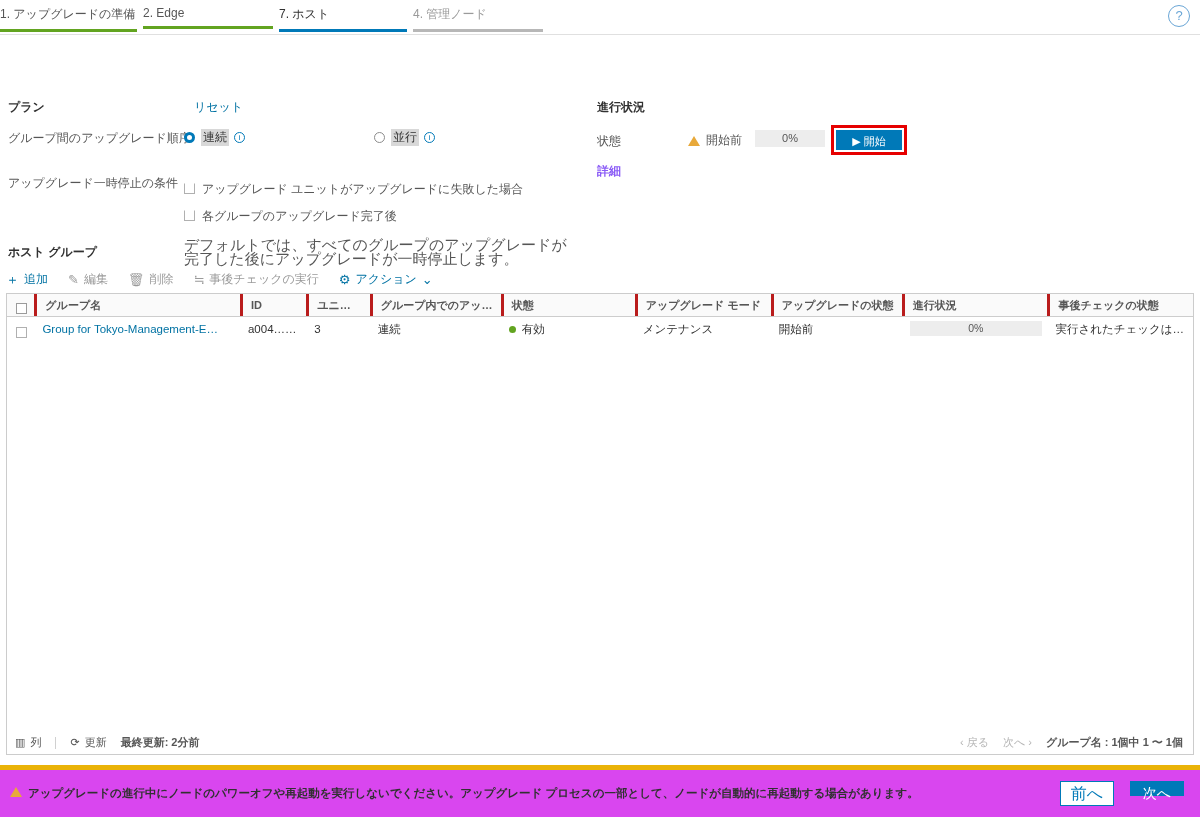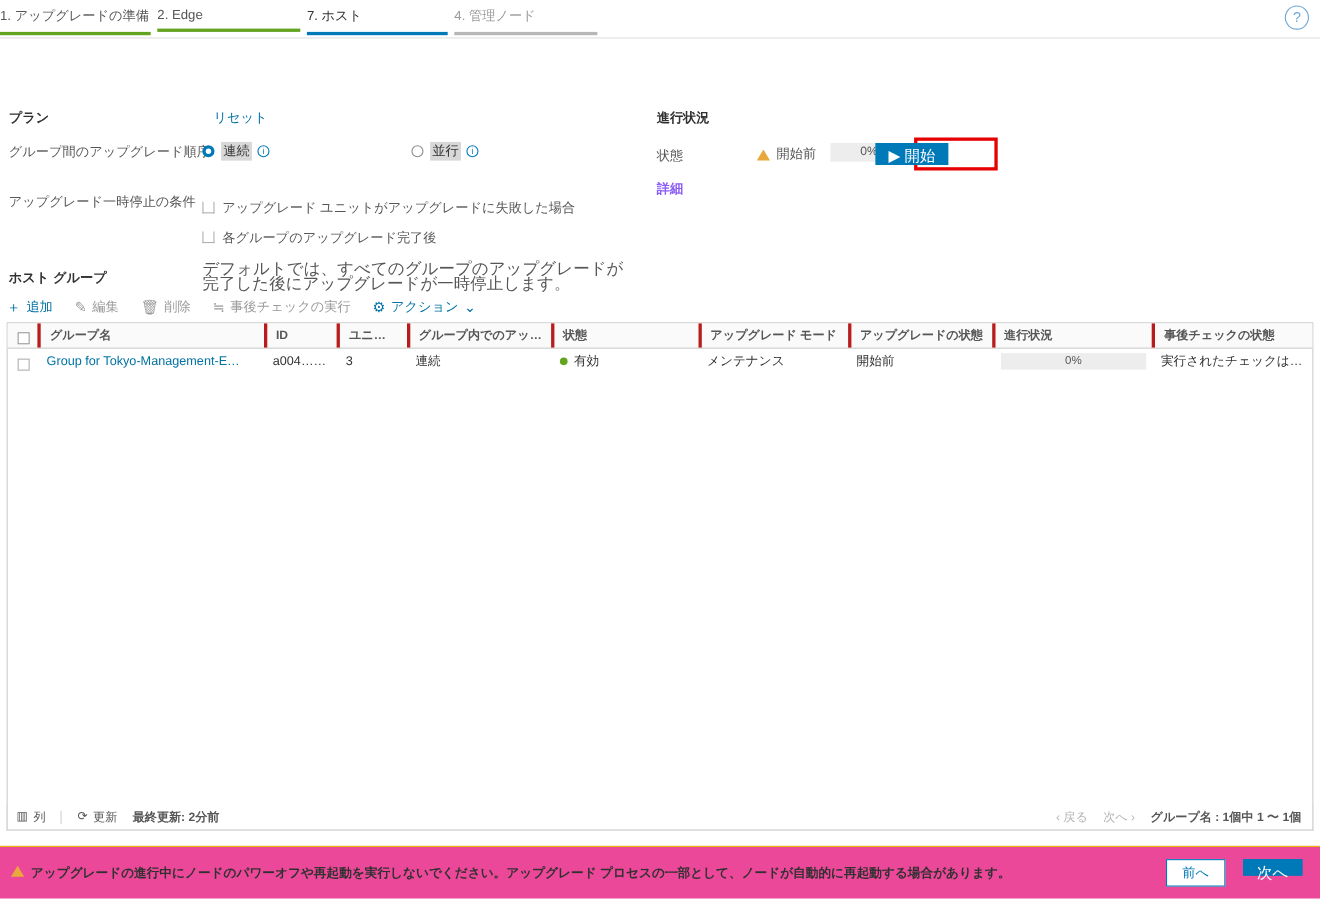--- a/index.html
+++ b/index.html
@@ -134,24 +134,24 @@
     position: absolute; left: 755px; top: 95px;
     width: 70px; height: 17px; background: #ededed;
     color: #565656; font-size: 11px; text-align: center; line-height: 17px;
   }
   #start-highlight {
     position: absolute; left: 831px; top: 90px;
     width: 76px; height: 30px;
     border: 3px solid #e60000; box-sizing: border-box;
   }
   #start-button {
-    position: absolute; left: 796px; top: 95px;
+    position: absolute; left: 836px; top: 95px;
     width: 66px; height: 20px;
     background: #0079b8; color: #ffffff;
-    font-size: 14px; text-align: center; line-height: 20px;
+    font-size: 11px; text-align: center; line-height: 20px;
     cursor: pointer; border: 1px solid #0079b8; box-sizing: border-box;
   }
 
   
   #hostgroups-title { position: absolute; left: 8px; top: 244px; }
 
   #hg-toolbar {
     position: absolute; left: 6px; top: 271px;
     display: flex; align-items: center; gap: 0px;
   }
@@ -240,34 +240,34 @@
     margin-left: auto; display: flex; align-items: center;
     padding-right: 10px; gap: 14px;
   }
   .pager { color: #b5b5b5; cursor: default; }
   #pager-count { color: #565656; font-weight: bold; }
 
   
   #bottom-bar {
     position: absolute; left: 0; bottom: 0;
     width: 1200px; height: 47px;
-    border-top: 1px solid #eab308;
-    background: #ec4899;
+    border-top: 5px solid #eab308;
+    background: #d946ef;
   }
   #bottom-warning {
     position: absolute; left: 10px; top: 16px;
     display: flex; align-items: flex-start;
     font-size: 11.5px; color: #313131; font-weight: bold;
   }
   #bottom-warning .warn-tri { margin-top: 1px; }
   #btn-prev {
     position: absolute; right: 86px; top: 11px;
     width: 54px; height: 25px;
     border: 1px solid #0079b8; color: #0079b8;
-    background: #fff; font-size: 12px;
+    background: #fff; font-size: 16px;
     text-align: center; line-height: 23px;
     box-sizing: border-box; cursor: pointer;
   }
   #btn-next {
     position: absolute; right: 16px; top: 11px;
     width: 54px; height: 15px;
     border: 1px solid #0079b8; color: #fff;
     background: #0079b8; font-size: 14px;
     text-align: center; line-height: 23px;
     box-sizing: border-box; cursor: pointer;

